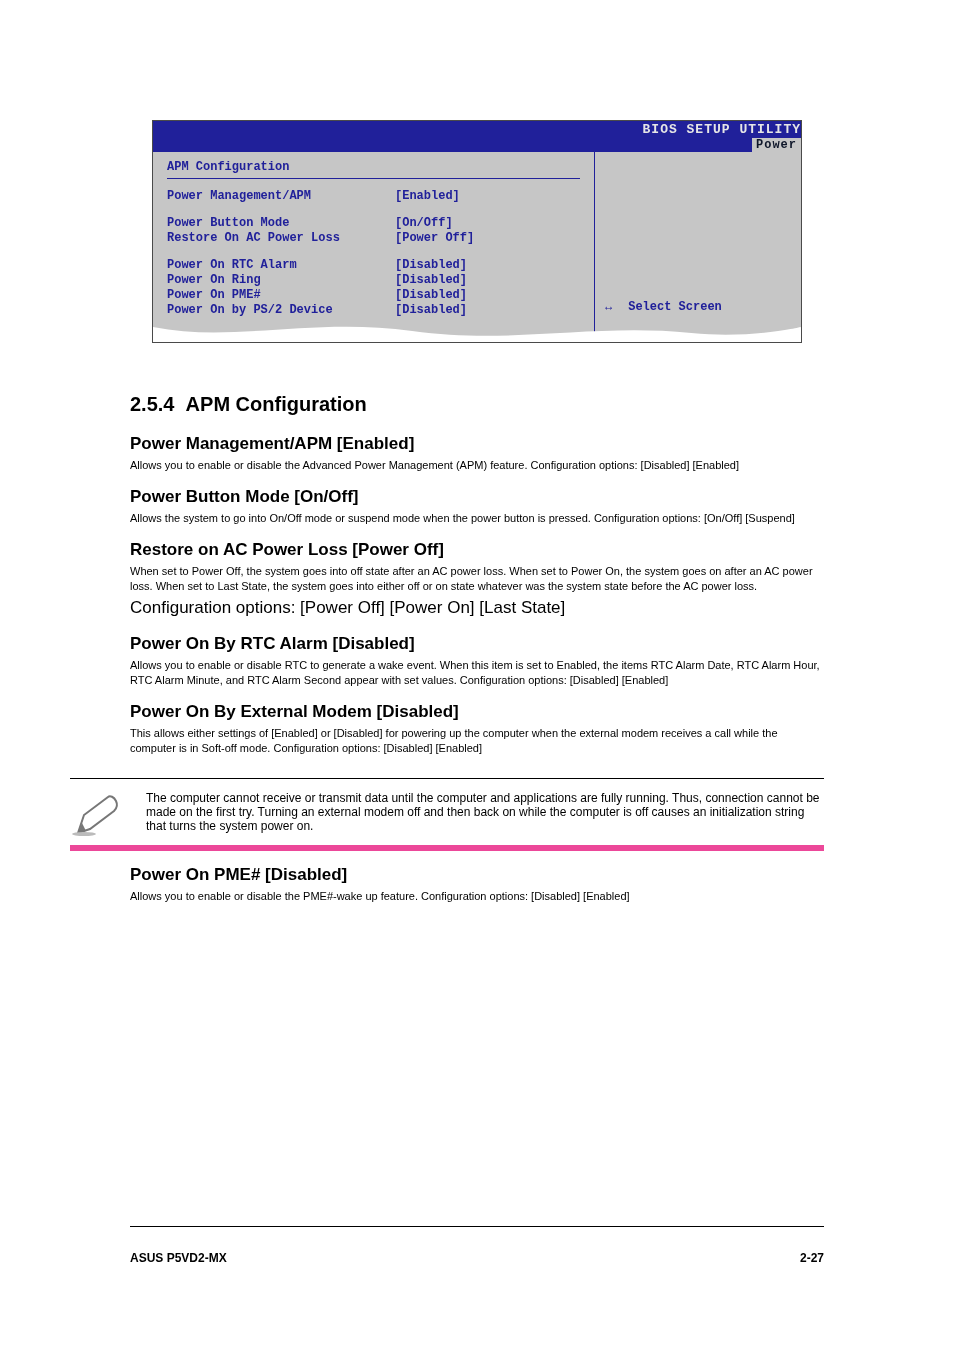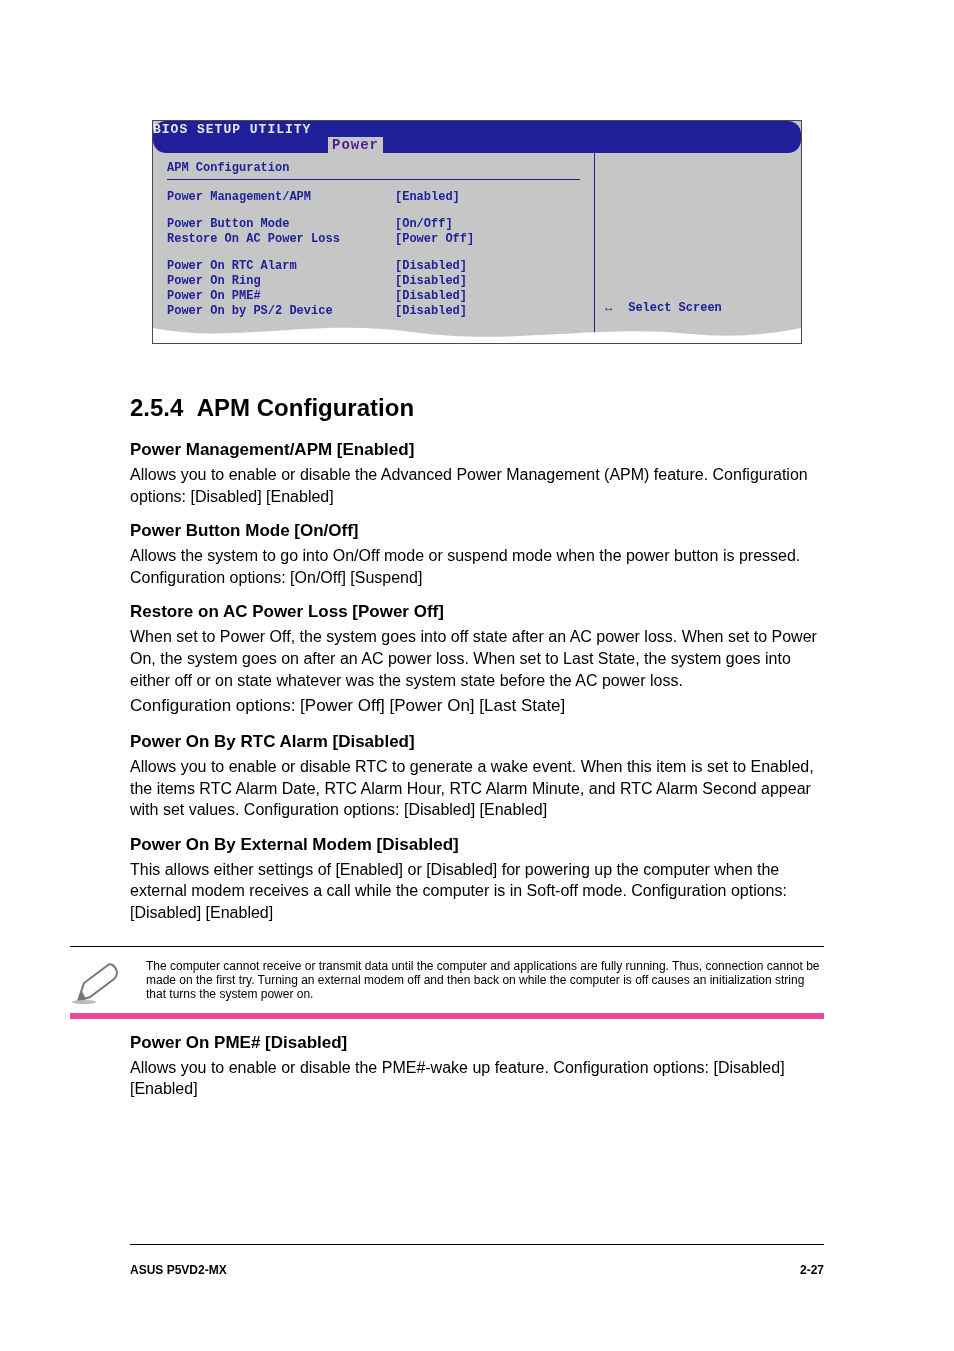--- a/index.html
+++ b/index.html
@@ -19,35 +19,34 @@
   
   .bios-box {
     width: 650px;
     margin: 0 auto 50px auto;
     border: 1px solid #4a4a4a;
     background: #c6c6c6;
     position: relative;
   }
   .bios-title-bar {
     background: #20209a;
-    text-align: left;
+    text-align: right;
     color: #e6e6e6;
     font-family: "Courier New", monospace;
     font-weight: bold;
     font-size: 13px;
     padding: 1px 0 0 0;
     letter-spacing: 1px;
-    border-radius: 13px;
   }
   .bios-tab {
     font-family: "Courier New", monospace;
     font-weight: bold;
-    font-size: 14px;
+    font-size: 12px;
     background: #c6c6c6;
-    color: #4c1d95;
+    color: #0f172a;
     display: inline-block;
     padding: 0 4px;
     margin-left: 175px;
   }
   .bios-body {
     display: flex;
     min-height: 190px;
     position: relative;
     overflow: hidden;
   }
@@ -92,33 +91,33 @@
   .tear {
     position: absolute;
     left: 0; right: 0; bottom: -1px;
     height: 22px;
     pointer-events: none;
   }
   .tear svg { width: 100%; height: 22px; display: block; }
 
   
   .sect-num {
-    font-size: 24px;
+    font-size: 20px;
     font-weight: bold;
     margin-top: 26px;
     margin-bottom: 18px;
   }
   .sect-head {
     font-size: 17px;
     font-weight: bold;
     margin-top: 14px;
     margin-bottom: 4px;
   }
   .para {
-    font-size: 16px;
+    font-size: 11px;
     line-height: 1.35;
     margin-bottom: 4px;
   }
   .sub-para {
     font-size: 17px;
     line-height: 1.35;
     margin-top: 4px;
   }
 
   
@@ -136,28 +135,28 @@
     left: 0;
     top: 8px;
     width: 54px;
     height: 54px;
   }
   .note-icon svg { width: 100%; height: 100%; }
 
   
   .footer {
     position: absolute;
-    bottom: 74px;
+    bottom: 86px;
     left: 130px;
     right: 130px;
     border-top: 1px solid #000;
     display: flex;
     justify-content: space-between;
     font-size: 12px;
-    padding-top: 18px;
+    padding-top: 24px;
   }
   .footer .lt { font-weight: bold; }
 </style>
 </head>
 <body>
 
 <div class="page">
 
   <div class="bios-box">
     <div class="bios-title-bar">

